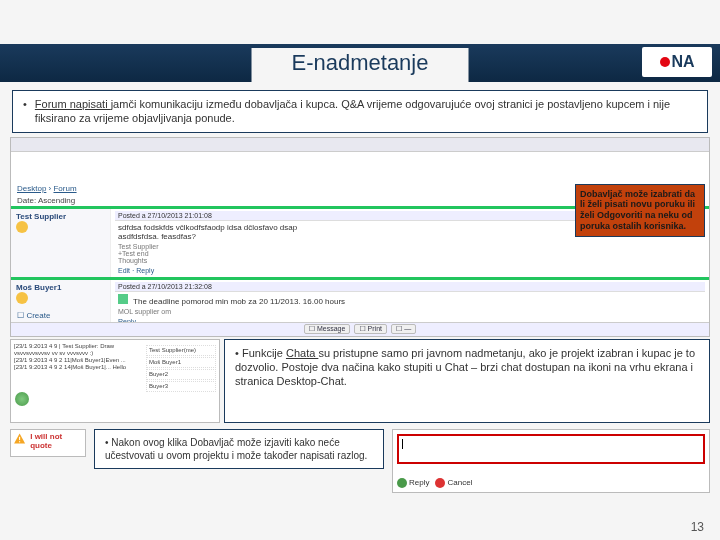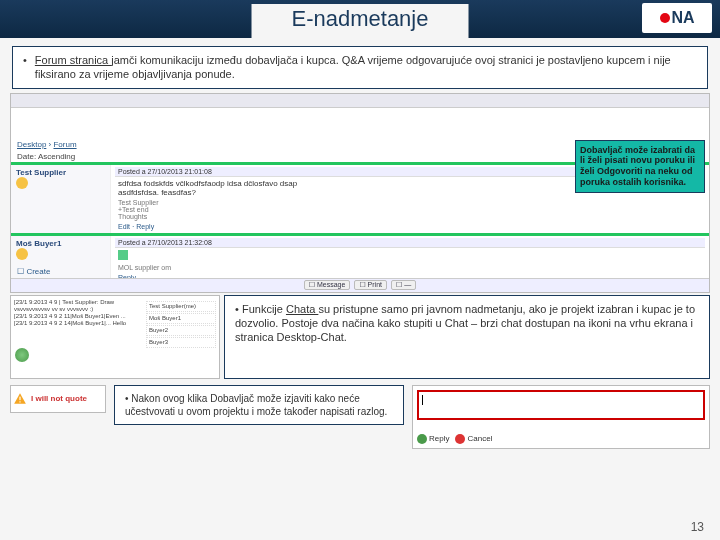--- a/index.html
+++ b/index.html
@@ -1,48 +1,48 @@
 <!DOCTYPE html>
 <html><head>
 <meta charset="utf-8">
 <style>
   * { box-sizing: border-box; margin: 0; padding: 0; }
   body { width: 720px; height: 540px; background: #f5f5f5; font-family: Arial, sans-serif; font-size: 10px; color: #333; position: relative; overflow: hidden; }
-  .header-bar { height: 38px; background: linear-gradient(#1a3a5c,#0d2843); display: flex; align-items: center; position: relative; }
+  .header-bar { height: 38px; background: linear-gradient(#1a3a5c,#0d2843); display: flex; align-items: center; position: relative; margin-top: 44px; }
   .header-title { color: #1a3a5c; font-size: 22px; font-weight: 400; position: absolute; left: 50%; transform: translateX(-50%); top: 4px; background: #f5f5f5; padding: 0 40px; height: 34px; line-height: 30px; }
   .logo { position: absolute; right: 8px; top: 3px; width: 70px; height: 30px; background: #fff; border-radius: 2px; display: flex; align-items: center; justify-content: center; }
   .logo span { font-weight: bold; color: #1a3a5c; font-size: 16px; }
   .logo .dot { width: 10px; height: 10px; background: #e30613; border-radius: 50%; margin: 0 1px; display: inline-block; }
   .callout { background: #fff; border: 1px solid #1a3a5c; padding: 6px 10px; font-size: 11px; line-height: 1.3; }
   .callout .u { text-decoration: underline; }
   .main-callout { margin: 8px 12px 4px 12px; display: flex; }
   .main-callout .bullet { margin-right: 8px; }
   .app-frame { margin: 2px 10px; background: #fff; border: 1px solid #bbb; height: 200px; position: relative; overflow: hidden; }
   .app-toolbar { height: 14px; background: #e8e8f0; border-bottom: 1px solid #ccc; font-size: 7px; color: #555; padding: 1px 4px; }
   .breadcrumb { font-size: 8px; color: #2a5a8a; padding: 2px 6px; margin-top: 30px; }
   .breadcrumb span { text-decoration: underline; }
   .date-row { font-size: 8px; padding: 1px 6px; color: #444; }
   .post { border-top: 3px solid #22c55e; display: flex; font-size: 8px; }
   .post-left { width: 100px; background: #f7f7fa; padding: 3px 5px; border-right: 1px solid #eee; }
   .post-left b { display: block; color: #2a4a7a; font-size: 8px; }
   .post-right { flex: 1; padding: 2px 4px; position: relative; }
   .post-head { background: #eef; padding: 1px 3px; font-size: 7px; border-bottom: 1px solid #ddd; }
   .post-body { padding: 2px 3px; color: #333; }
   .post-actions { font-size: 7px; color: #2a5a8a; padding: 1px 3px; }
-  .sidebox { position: absolute; right: 4px; top: 46px; width: 130px; background: #14b8a6; border: 1px solid #1a3a5c; padding: 4px; font-size: 9px; line-height: 1.2; font-weight: bold; color: #1a1a1a; }
+  .sidebox { position: absolute; right: 4px; top: 46px; width: 130px; background: #c2410c; border: 1px solid #1a3a5c; padding: 4px; font-size: 9px; line-height: 1.2; font-weight: bold; color: #1a1a1a; }
   .bottom-bar { position: absolute; bottom: 0; left: 0; right: 0; height: 14px; background: #eef; border-top: 1px solid #ccc; display: flex; align-items: center; justify-content: center; gap: 4px; font-size: 7px; }
   .mini-btn { background: #f0f0f0; border: 1px solid #bbb; border-radius: 2px; padding: 0 4px; font-size: 7px; color: #334; }
   .mid-row { display: flex; margin: 2px 10px; gap: 4px; }
   .chat-shot { flex: 0 0 210px; height: 84px; background: #fff; border: 1px solid #bbb; padding: 3px; font-size: 6px; line-height: 1.2; color: #444; overflow: hidden; position: relative; }
   .chat-icon { width: 14px; height: 14px; background: radial-gradient(#7fc97f,#4a9a4a); border-radius: 50%; position: absolute; bottom: 16px; left: 4px; }
   .chat-list { margin-top: 2px; }
   .chat-list div { padding: 1px 2px; border: 1px dotted #ddd; margin-bottom: 1px; }
   .mid-callout { flex: 1; }
   .low-row { display: flex; margin: 6px 10px 0; gap: 8px; align-items: flex-start; }
-  .quote-box { width: 96px; height: 28px; border: 1px solid #bbb; background: #fff; display: flex; align-items: center; gap: 4px; padding: 2px; font-size: 8px; }
+  .quote-box { width: 76px; height: 28px; border: 1px solid #bbb; background: #fff; display: flex; gap: 4px; padding: 2px; font-size: 8px; }
   .quote-box .excl { width: 14px; height: 14px; }
   .quote-box .txt { color: #c33; font-weight: bold; }
   .low-callout { width: 290px; font-size: 10px; }
   .input-shot { flex: 1; height: 64px; background: #fff; border: 1px solid #bbb; position: relative; }
   .input-area { position: absolute; top: 4px; left: 4px; right: 4px; height: 30px; border: 2px solid #c00; background: #fff; }
   .input-cursor { position: absolute; top: 3px; left: 3px; width: 1px; height: 10px; background: #000; }
   .input-btns { position: absolute; bottom: 4px; left: 4px; display: flex; gap: 6px; align-items: center; }
   .input-btns .b { display: flex; align-items: center; gap: 2px; font-size: 8px; }
   .dot-green { width: 10px; height: 10px; background: #4a9a4a; border-radius: 50%; }
   .dot-red { width: 10px; height: 10px; background: #d33; border-radius: 50%; }
@@ -57,21 +57,21 @@
   <div class="header-title">E-nadmetanje</div>
   <div class="logo">
     <span class="dot"></span>
     <span>NA</span>
   </div>
 </div>
 
 <div class="callout main-callout">
   <span class="bullet">•</span>
   <div>
-    <span class="u">Forum stranica </span><span>jamči komunikaciju između dobavljača i kupca. Q&amp;A vrijeme odgovarujuće ovoj stranici je postavljeno kupcem i nije fiksirano za vrijeme objavljivanja ponude.</span>
+    <span class="u">Forum napisati </span><span>jamči komunikaciju između dobavljača i kupca. Q&amp;A vrijeme odgovarujuće ovoj stranici je postavljeno kupcem i nije fiksirano za vrijeme objavljivanja ponude.</span>
   </div>
 </div>
 
 <div class="app-frame">
   <div class="app-toolbar"></div>
   <div class="breadcrumb">
     <span>Desktop</span> › <span>Forum</span>
   </div>
   <div class="date-row">Date: Ascending</div>
 
@@ -97,20 +97,21 @@
 
   <div class="post">
     <div class="post-left">
       <b>Moš Buyer1</b>
       <span class="emoji"></span>
     </div>
     <div class="post-right">
       <div class="post-head">Posted a 27/10/2013 21:32:08</div>
       <div class="post-body">
         <span class="att"></span>
+        <span>The deadline pomorod min mob za 20 11/2013. 16.00 hours</span>
         <div style="margin-top:2px;font-size:7px;color:#777">MOL supplier om</div>
       </div>
       <div class="post-actions">Reply</div>
     </div>
   </div>
 
   <div class="sidebox">Dobavljač može izabrati da li želi pisati novu poruku ili želi Odgovoriti na neku od poruka ostalih korisnika.</div>
 
   <div style="position:absolute;bottom:16px;left:6px;font-size:8px;color:#2a5a8a">☐ Create</div>
 

